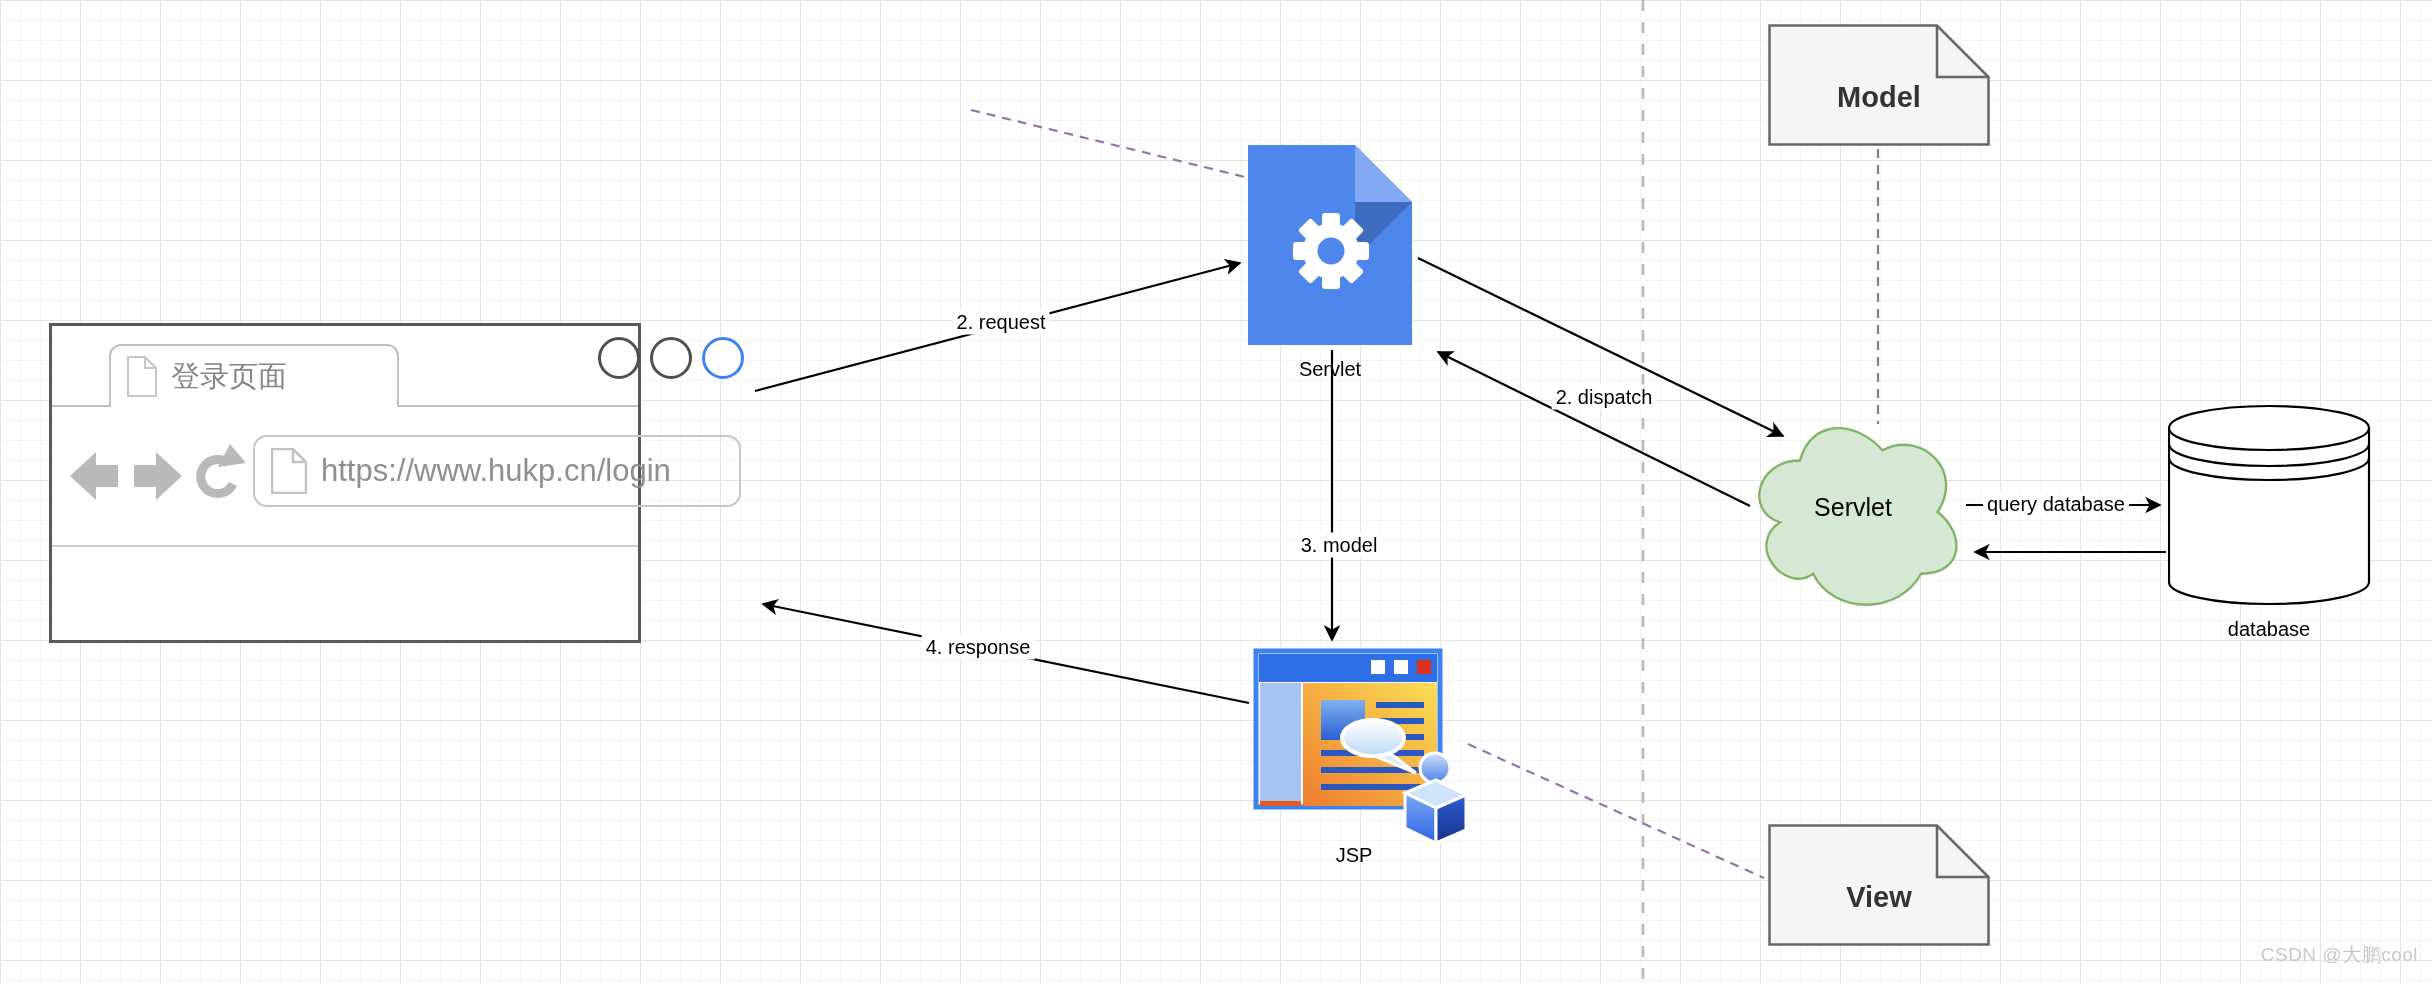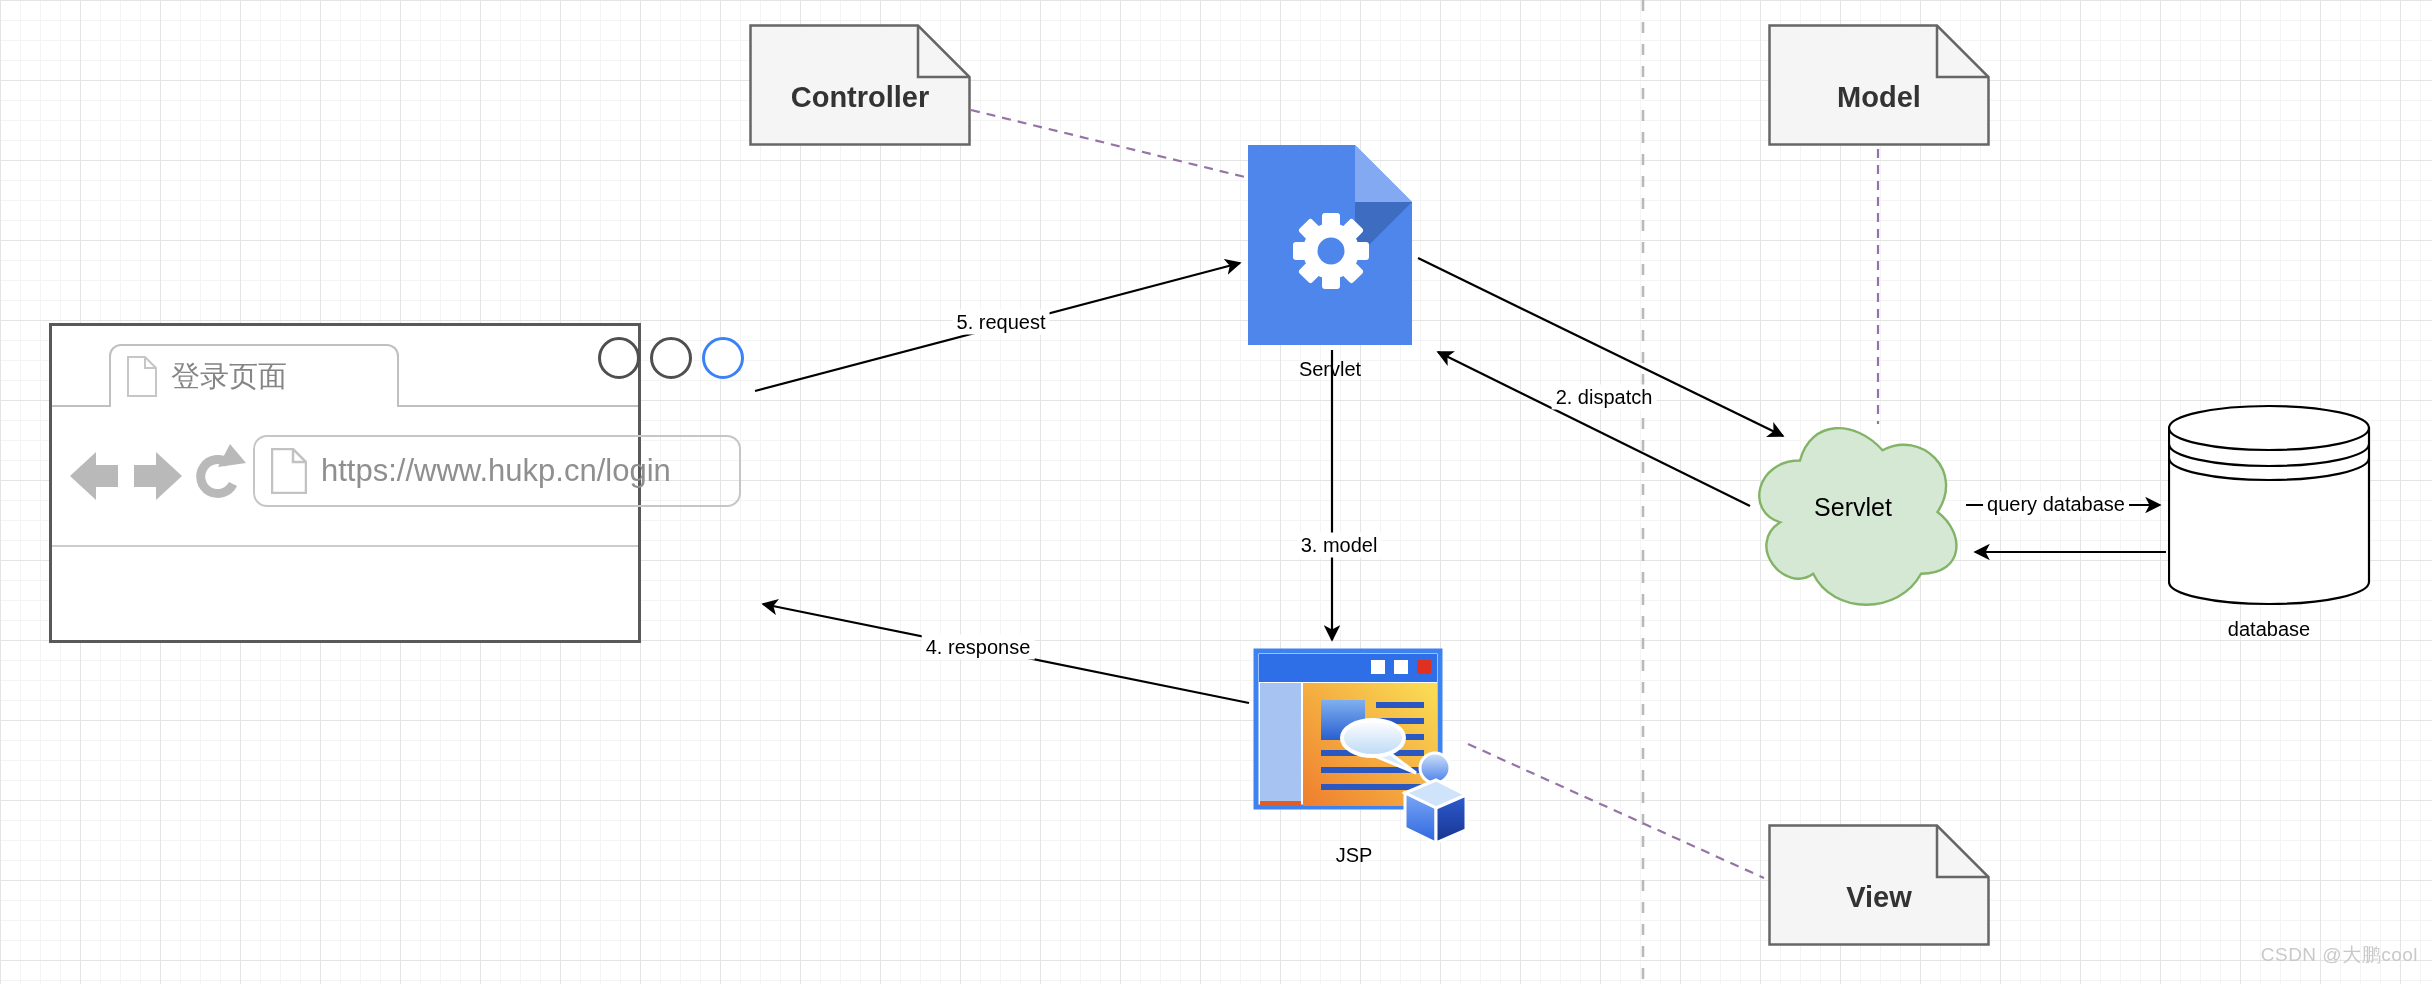--- a/index.html
+++ b/index.html
@@ -114,27 +114,20 @@
     <div class="urlbox">
       <svg width="36" height="46" viewBox="0 0 36 46">
         <path d="M1 1 H22 L35 14 V45 H1 Z" fill="#fff" stroke="#c2c2c2" stroke-width="2.5"></path>
         <path d="M22 1 V14 H35" fill="none" stroke="#c2c2c2" stroke-width="2.5"></path>
       </svg>
       <span class="url-text">https://www.hukp.cn/login</span>
     </div>
     <div class="toolbar-divider"></div>
   </div>
 
-  <div class="note" style="left:749px;top:24px;">
-    <svg width="222" height="122" viewBox="0 0 222 122">
-      <path d="M1.5 1.5 H169 L220.5 53 V120.5 H1.5 Z" fill="#f5f5f5" stroke="#666" stroke-width="2.5"></path>
-      <path d="M169 1.5 V53 H220.5" fill="none" stroke="#666" stroke-width="2.5"></path>
-    </svg>
-    <div class="notecap">Controller</div>
-  </div>
 
   <div class="note" style="left:1768px;top:24px;">
     <svg width="222" height="122" viewBox="0 0 222 122">
       <path d="M1.5 1.5 H169 L220.5 53 V120.5 H1.5 Z" fill="#f5f5f5" stroke="#666" stroke-width="2.5"></path>
       <path d="M169 1.5 V53 H220.5" fill="none" stroke="#666" stroke-width="2.5"></path>
     </svg>
     <div class="notecap">Model</div>
   </div>
 
   <div class="note" style="left:1768px;top:824px;">
@@ -233,21 +226,21 @@
       <polygon points="130,100 163,125 112,104" fill="#d9ebfb" stroke="#ffffff" stroke-width="3"></polygon>
       <ellipse cx="120" cy="90" rx="31" ry="18" fill="url(#g-bubble)" stroke="#ffffff" stroke-width="4"></ellipse>
       <circle cx="182" cy="120" r="15" fill="url(#g-head)" stroke="#ffffff" stroke-width="3"></circle>
       <polygon points="152,145 183,132 213,147 183,160" fill="#cfe3fa" stroke="#ffffff" stroke-width="3"></polygon>
       <polygon points="152,145 152,180 183,195 183,160" fill="url(#g-front)" stroke="#ffffff" stroke-width="3"></polygon>
       <polygon points="213,147 213,182 183,195 183,160" fill="url(#g-right)" stroke="#ffffff" stroke-width="3"></polygon>
     </svg>
   </div>
   <div class="ncap" style="left:1258px;top:844px;width:192px;">JSP</div>
 
-  <div class="elabel" style="left:1001px;top:322px;">5. request</div>
+  <div class="elabel" style="left:1001px;top:322px;">2. request</div>
   <div class="elabel" style="left:1604px;top:397px;">2. dispatch</div>
   <div class="elabel" style="left:1339px;top:521px;margin-top:24px;">3. model</div>
   <div class="elabel" style="left:978px;top:647px;">4. response</div>
   <div class="elabel" style="left:2056px;top:504px;">query database</div>
 
   <div class="watermark">CSDN @大鹏cool</div>
 
 </div>
 
 </body></html>

